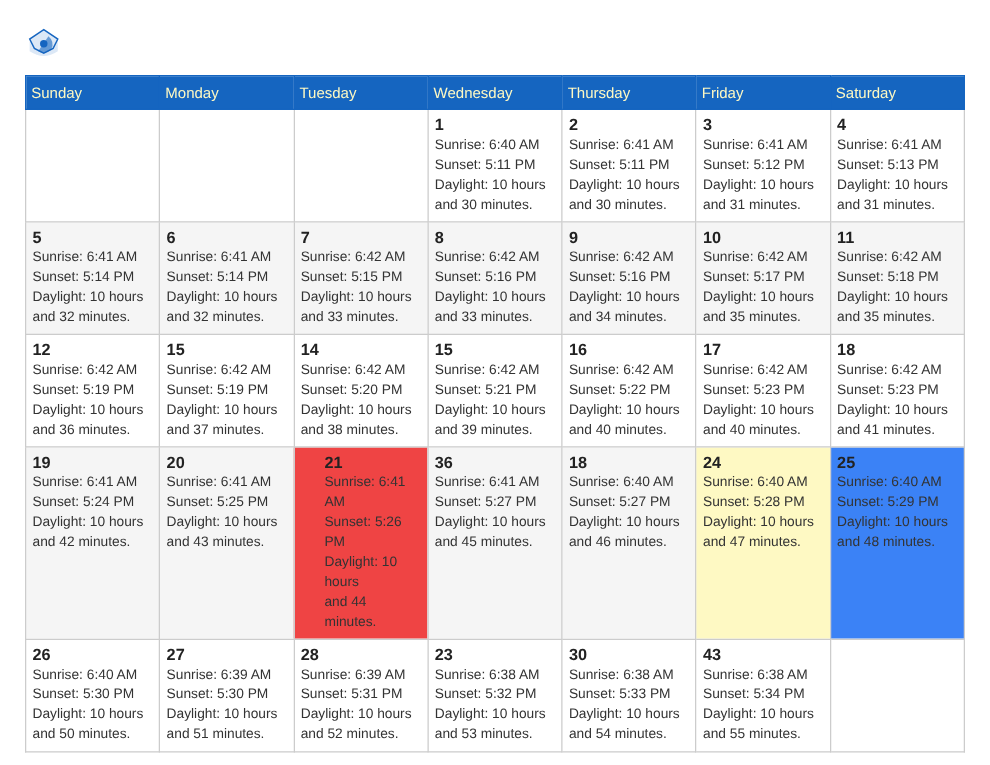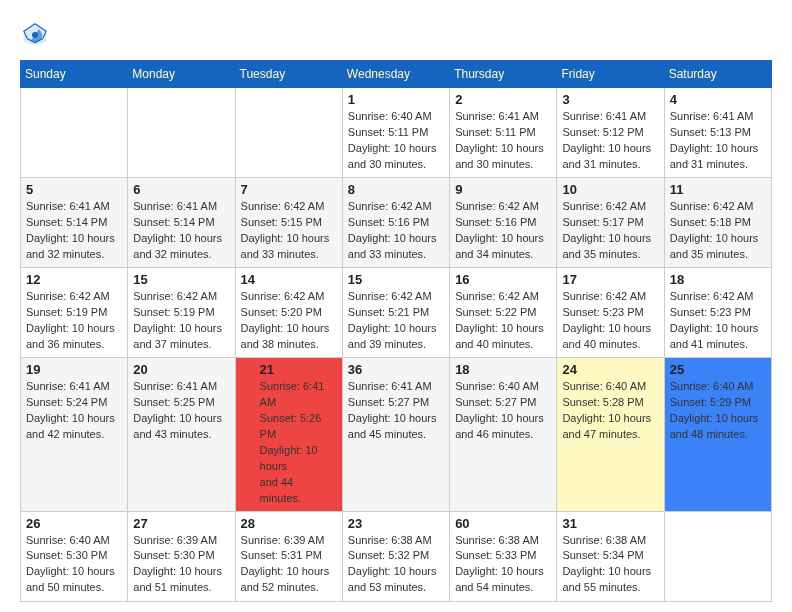--- a/index.html
+++ b/index.html
@@ -241,23 +241,23 @@
         </td>
         <td>
           <span class="day-number">28</span>
           <div class="day-info">Sunrise: 6:39 AM<br>Sunset: 5:31 PM<br>Daylight: 10 hours<br>and 52 minutes.</div>
         </td>
         <td>
           <span class="day-number">23</span>
           <div class="day-info">Sunrise: 6:38 AM<br>Sunset: 5:32 PM<br>Daylight: 10 hours<br>and 53 minutes.</div>
         </td>
         <td>
-          <span class="day-number">60</span>
+          <span class="day-number">30</span>
           <div class="day-info">Sunrise: 6:38 AM<br>Sunset: 5:33 PM<br>Daylight: 10 hours<br>and 54 minutes.</div>
         </td>
         <td>
-          <span class="day-number">31</span>
+          <span class="day-number">43</span>
           <div class="day-info">Sunrise: 6:38 AM<br>Sunset: 5:34 PM<br>Daylight: 10 hours<br>and 55 minutes.</div>
         </td>
         <td class="empty-cell"></td>
       </tr>
     </tbody>
 </table>
 
 </body></html>

